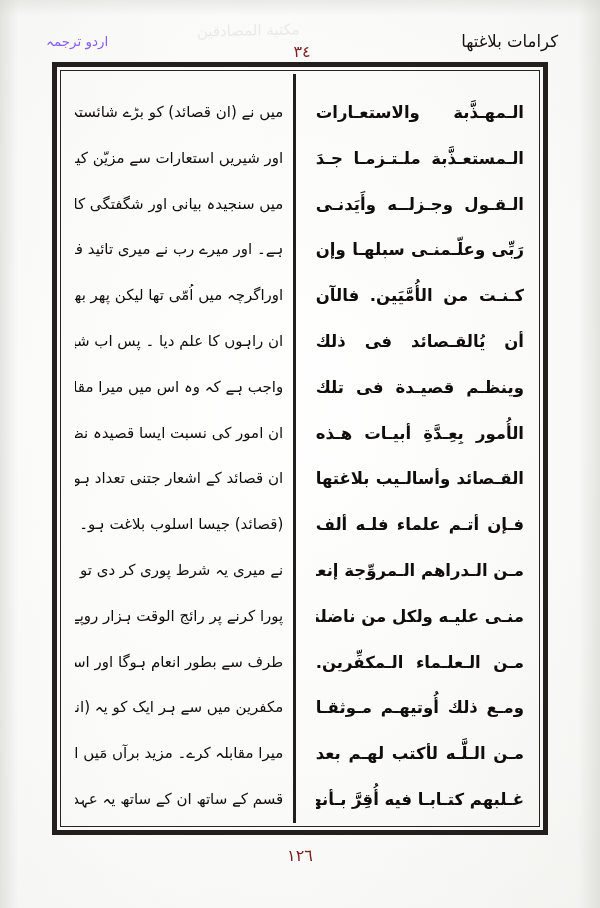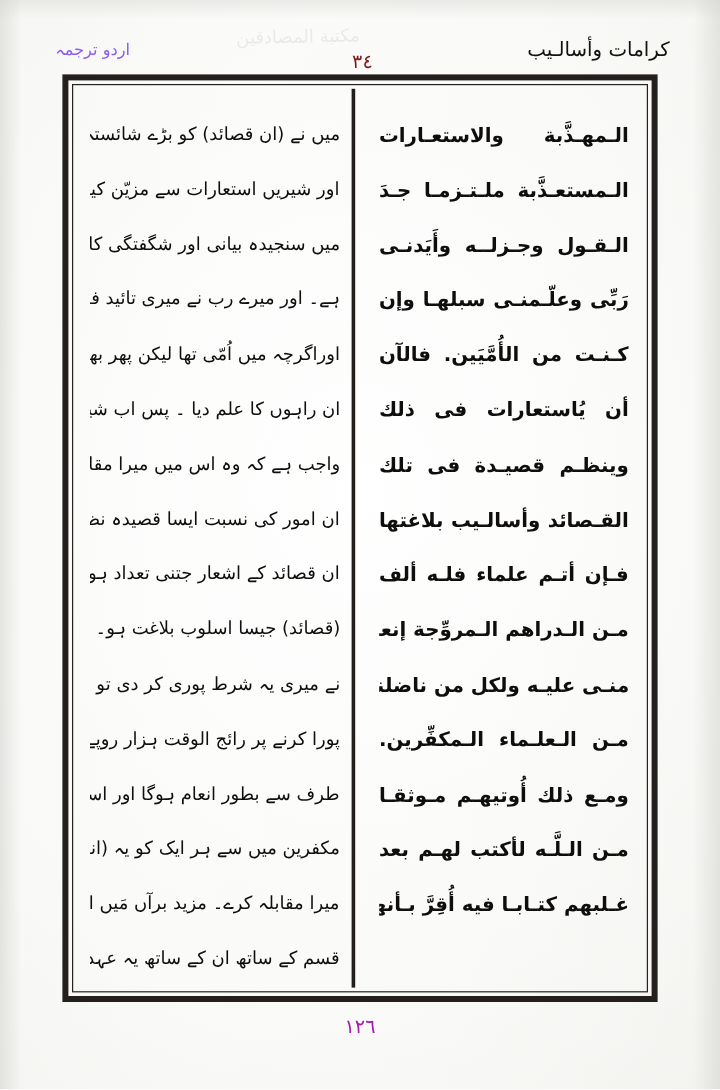--- a/index.html
+++ b/index.html
@@ -171,53 +171,54 @@
   
   .footer-page-number {
     position: absolute;
     left: 0;
     right: 0;
     top: 846px;
     text-align: center;
     font-family: "DejaVu Sans", "Liberation Sans", sans-serif;
     font-size: 16px;
     letter-spacing: 1.5px;
-    color: #a21caf;
+    color: #7f1d1d;
   }
 </style>
 </head>
 <body>
 
 <div id="page">
 
   <div id="paper-texture"></div>
   <div id="scan-edge-top"></div>
   <div id="scan-edge-left"></div>
   <div id="scan-edge-right"></div>
 
   <div class="watermark">مكتبة المصادقين</div>
 
   <div class="header">
-    <div class="header-title">كرامات وأسالـيب</div>
+    <div class="header-title">كرامات بلاغتها</div>
     <div class="header-page-number">٣٤</div>
     <div class="header-sub">اردو ترجمہ</div>
   </div>
 
   <div class="frame-outer">
     <div class="frame-inner"></div>
     <div class="frame-content">
 
       <div class="col col-arabic" id="col-arabic">
           <div class="line">الـمهـذَّبة والاستعـارات</div>
           <div class="line">الـمستعـذَّبة ملـتـزمـا جـدَ</div>
           <div class="line">الـقـول وجـزلــه وأَيَدنـى</div>
           <div class="line">رَبِّى وعلّـمنـى سبلهـا وإن</div>
           <div class="line">كـنـت من الأُمَّيَين. فالآن</div>
-          <div class="line">أن يُاستعارات فى ذلك</div>
+          <div class="line">أن يُالقـصائد فى ذلك</div>
           <div class="line">وينظـم قصيـدة فى تلك</div>
+          <div class="line">الأُمور بِعِـدَّةِ أبيـات هـذه</div>
           <div class="line">القـصائد وأسالـيب بلاغتها</div>
           <div class="line">فـإن أتـم علماء فلـه ألف</div>
           <div class="line">مـن الـدراهم الـمروِّجة إنعامًا</div>
           <div class="line">منـى عليـه ولكل من ناضلنى</div>
           <div class="line">مـن الـعلـماء الـمكفِّرين.</div>
           <div class="line">ومـع ذلك أُوتيهـم مـوثقـا</div>
           <div class="line">مـن الـلَّـه لأكتب لهـم بعد</div>
           <div class="line">غـلبهم كتـابـا فيه أُقِرَّ بـأنهم</div>
         </div>
 

